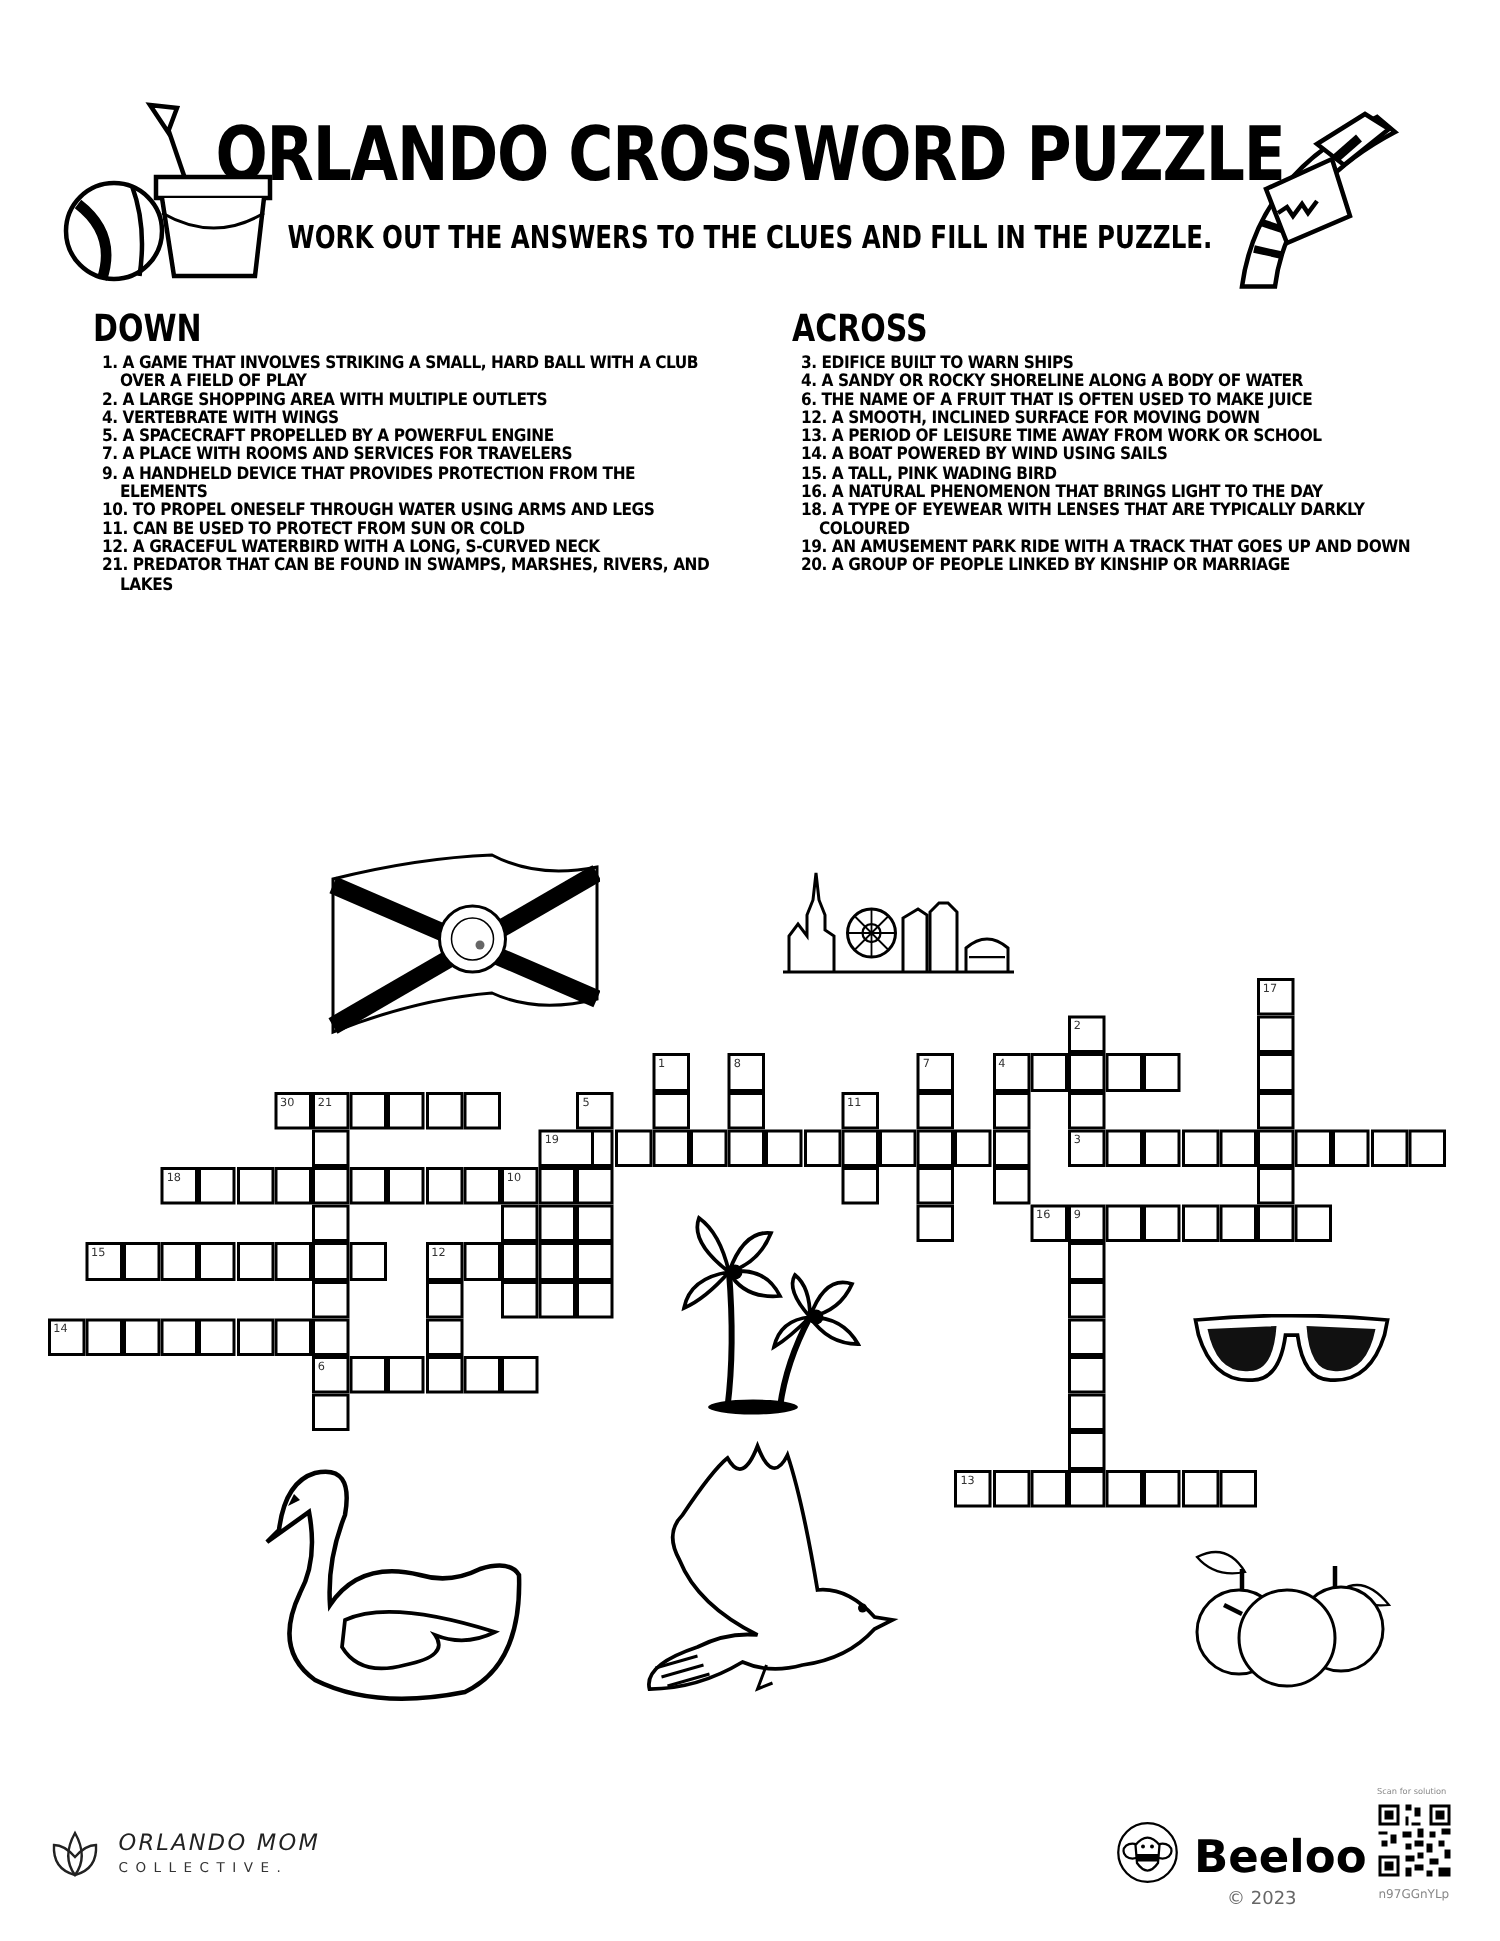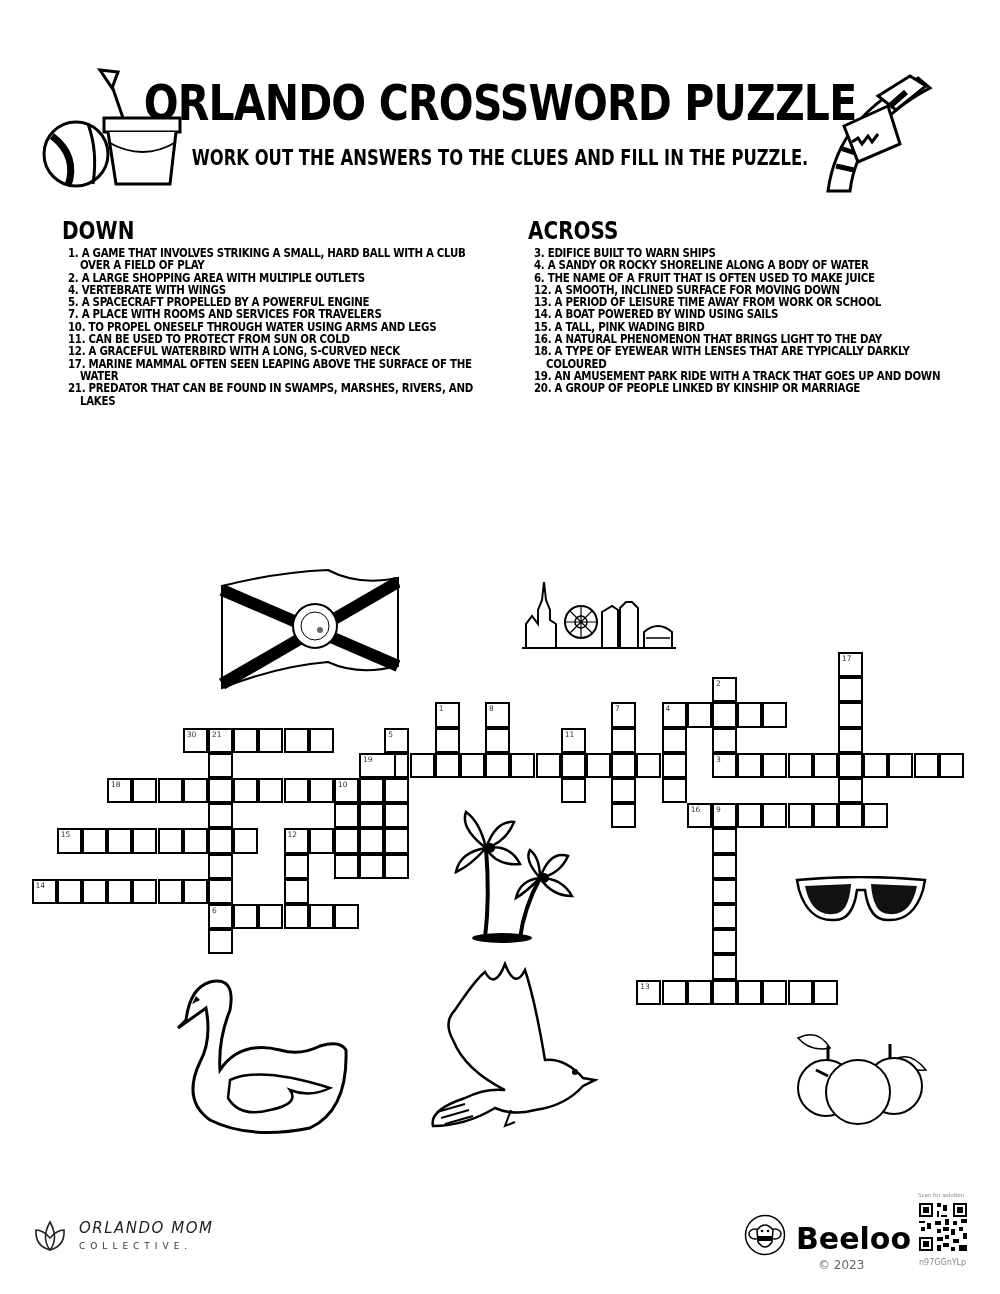--- a/index.html
+++ b/index.html
@@ -1,19 +1,19 @@
 <!DOCTYPE html>
 <html><head>
 <meta charset="utf-8">
 <style>
   html,body{margin:0;padding:0;background:#fff;}
   body{width:1000px;height:1294px;position:relative;overflow:hidden;font-family:"DejaVu Sans Condensed","DejaVu Sans",sans-serif;color:#000;}
   .title{position:absolute;left:0;width:1000px;top:74px;text-align:center;font-family:"DejaVu Sans",sans-serif;font-weight:bold;font-size:50px;letter-spacing:-1px;transform:scaleX(0.82);transform-origin:500px 0;}
   .subtitle{position:absolute;left:0;width:1000px;top:146px;text-align:center;font-family:"DejaVu Sans",sans-serif;font-weight:bold;font-size:21px;transform:scaleX(0.78);transform-origin:500px 0;}
-  .clue-col{position:absolute;top:216px;}
+  .clue-col{position:absolute;top:204px;}
   .clue-col h2{margin:0 0 2px 0;font-size:25px;font-weight:bold;font-family:"DejaVu Sans",sans-serif;transform:scaleX(0.8);transform-origin:0 0;}
   .clue-col ul{list-style:none;margin:0;padding:0;}
   .clue-col li{font-size:11.4px;line-height:12.3px;font-weight:bold;text-transform:uppercase;padding-left:18px;text-indent:-12px;transform-origin:0 0;letter-spacing:-0.3px;}
   .clue-col li span.txt{display:inline;}
   #down{left:62px;width:420px;}
   #across{left:528px;width:420px;}
   .grid{position:absolute;left:0;top:0;width:1000px;height:1294px;pointer-events:none;}
   .cell{position:absolute;width:25.2px;height:25.2px;box-sizing:border-box;border:2px solid #000;background:#fff;pointer-events:auto;margin-left:-1px;margin-top:-1px;}
   .cell .num{position:absolute;left:2px;top:0px;font-size:7.5px;font-family:"DejaVu Sans",sans-serif;color:#333;line-height:9px;}
   .illus{position:absolute;}
@@ -54,24 +54,24 @@
 </svg>
 
 <div class="clue-col" id="down">
   <h2>DOWN</h2>
   <ul id="down-list">
       <li><span class="txt"><span>1.</span> <span>A game that involves striking a small, hard ball with a club over a field of play</span></span></li>
       <li><span class="txt"><span>2.</span> <span>A large shopping area with multiple outlets</span></span></li>
       <li><span class="txt"><span>4.</span> <span>Vertebrate with wings</span></span></li>
       <li><span class="txt"><span>5.</span> <span>A spacecraft propelled by a powerful engine</span></span></li>
       <li><span class="txt"><span>7.</span> <span>A place with rooms and services for travelers</span></span></li>
+      <li><span class="txt"><span>9.</span> <span>A handheld device that provides protection from the elements</span></span></li>
       <li><span class="txt"><span>10.</span> <span>To propel oneself through water using arms and legs</span></span></li>
       <li><span class="txt"><span>11.</span> <span>Can be used to protect from sun or cold</span></span></li>
       <li><span class="txt"><span>12.</span> <span>A graceful waterbird with a long, S-curved neck</span></span></li>
-      <li><span class="txt"><span>17.</span> <span>Marine mammal often seen leaping above the surface of the water</span></span></li>
       <li><span class="txt"><span>21.</span> <span>Predator that can be found in swamps, marshes, rivers, and lakes</span></span></li>
     </ul>
 </div>
 <div class="clue-col" id="across">
   <h2>ACROSS</h2>
   <ul id="across-list">
       <li><span class="txt"><span>3.</span> <span>Edifice built to warn ships</span></span></li>
       <li><span class="txt"><span>4.</span> <span>A sandy or rocky shoreline along a body of water</span></span></li>
       <li><span class="txt"><span>6.</span> <span>The name of a fruit that is often used to make juice</span></span></li>
       <li><span class="txt"><span>12.</span> <span>A smooth, inclined surface for moving down</span></span></li>

